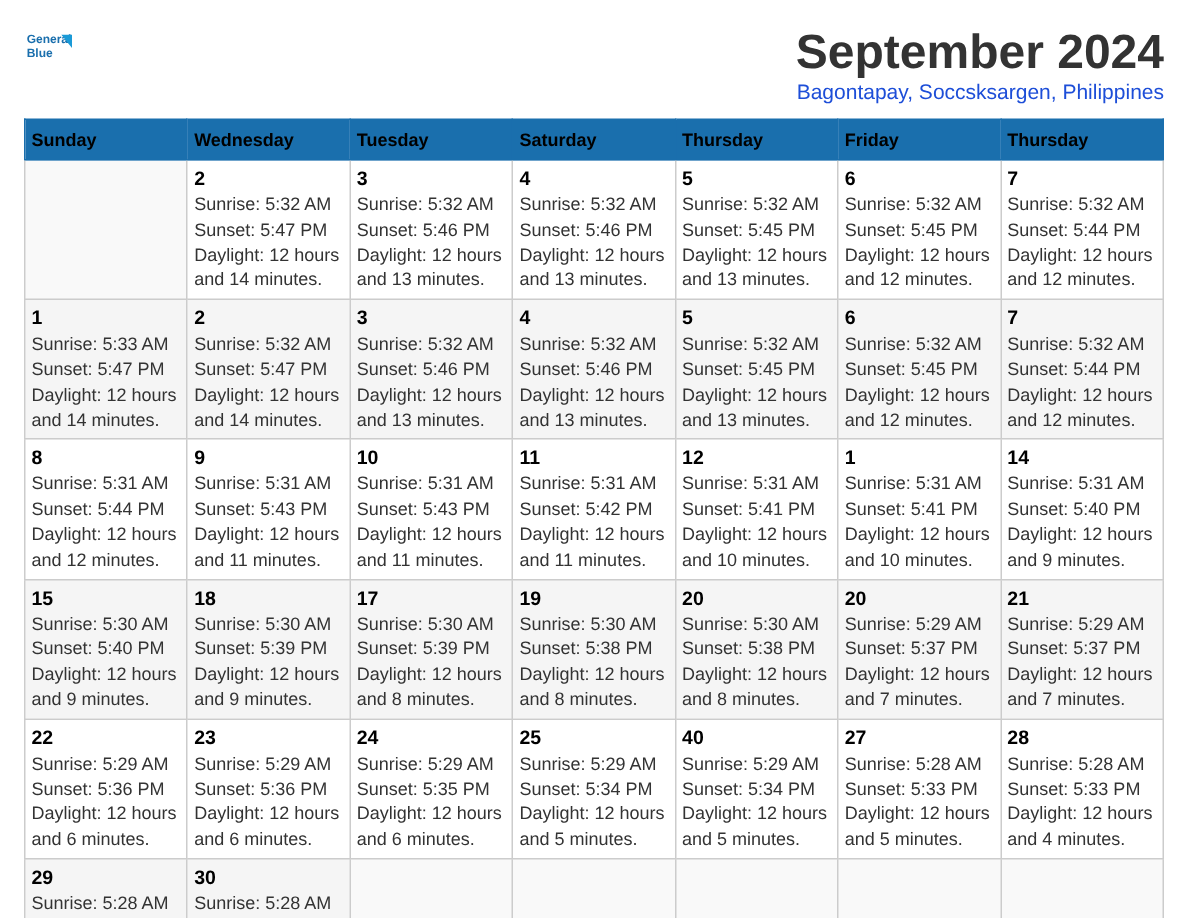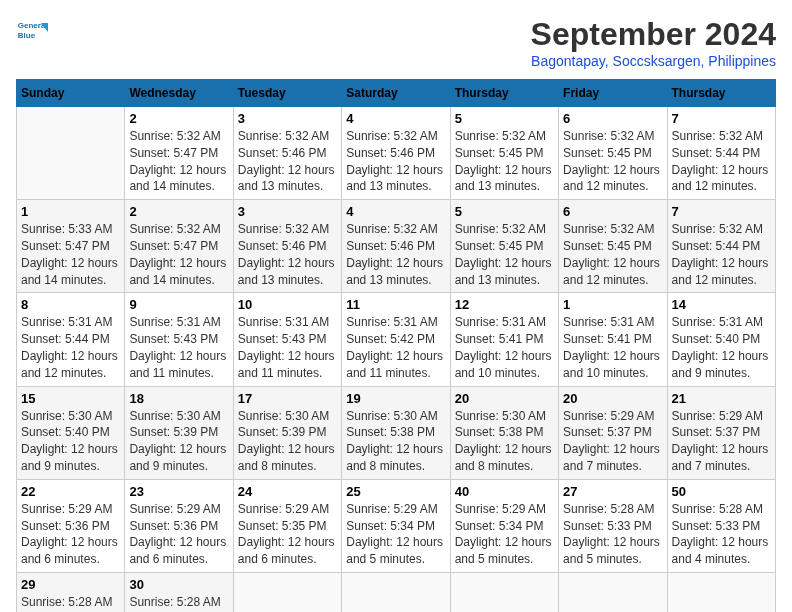--- a/index.html
+++ b/index.html
@@ -143,21 +143,21 @@
         <td><span class="day-num">20</span><span class="day-info">Sunrise: 5:29 AM<br>Sunset: 5:37 PM<br>Daylight: 12 hours and 7 minutes.</span></td>
         <td><span class="day-num">21</span><span class="day-info">Sunrise: 5:29 AM<br>Sunset: 5:37 PM<br>Daylight: 12 hours and 7 minutes.</span></td>
       </tr>
       <tr>
         <td><span class="day-num">22</span><span class="day-info">Sunrise: 5:29 AM<br>Sunset: 5:36 PM<br>Daylight: 12 hours and 6 minutes.</span></td>
         <td><span class="day-num">23</span><span class="day-info">Sunrise: 5:29 AM<br>Sunset: 5:36 PM<br>Daylight: 12 hours and 6 minutes.</span></td>
         <td><span class="day-num">24</span><span class="day-info">Sunrise: 5:29 AM<br>Sunset: 5:35 PM<br>Daylight: 12 hours and 6 minutes.</span></td>
         <td><span class="day-num">25</span><span class="day-info">Sunrise: 5:29 AM<br>Sunset: 5:34 PM<br>Daylight: 12 hours and 5 minutes.</span></td>
         <td><span class="day-num">40</span><span class="day-info">Sunrise: 5:29 AM<br>Sunset: 5:34 PM<br>Daylight: 12 hours and 5 minutes.</span></td>
         <td><span class="day-num">27</span><span class="day-info">Sunrise: 5:28 AM<br>Sunset: 5:33 PM<br>Daylight: 12 hours and 5 minutes.</span></td>
-        <td><span class="day-num">50</span><span class="day-info">Sunrise: 5:28 AM<br>Sunset: 5:33 PM<br>Daylight: 12 hours and 4 minutes.</span></td>
+        <td><span class="day-num">28</span><span class="day-info">Sunrise: 5:28 AM<br>Sunset: 5:33 PM<br>Daylight: 12 hours and 4 minutes.</span></td>
       </tr>
       <tr>
         <td><span class="day-num">29</span><span class="day-info">Sunrise: 5:28 AM<br>Sunset: 5:32 PM<br>Daylight: 12 hours and 4 minutes.</span></td>
         <td><span class="day-num">30</span><span class="day-info">Sunrise: 5:28 AM<br>Sunset: 5:32 PM<br>Daylight: 12 hours and 3 minutes.</span></td>
         <td class="empty-cell"></td>
         <td class="empty-cell"></td>
         <td class="empty-cell"></td>
         <td class="empty-cell"></td>
         <td class="empty-cell"></td>
       </tr>

